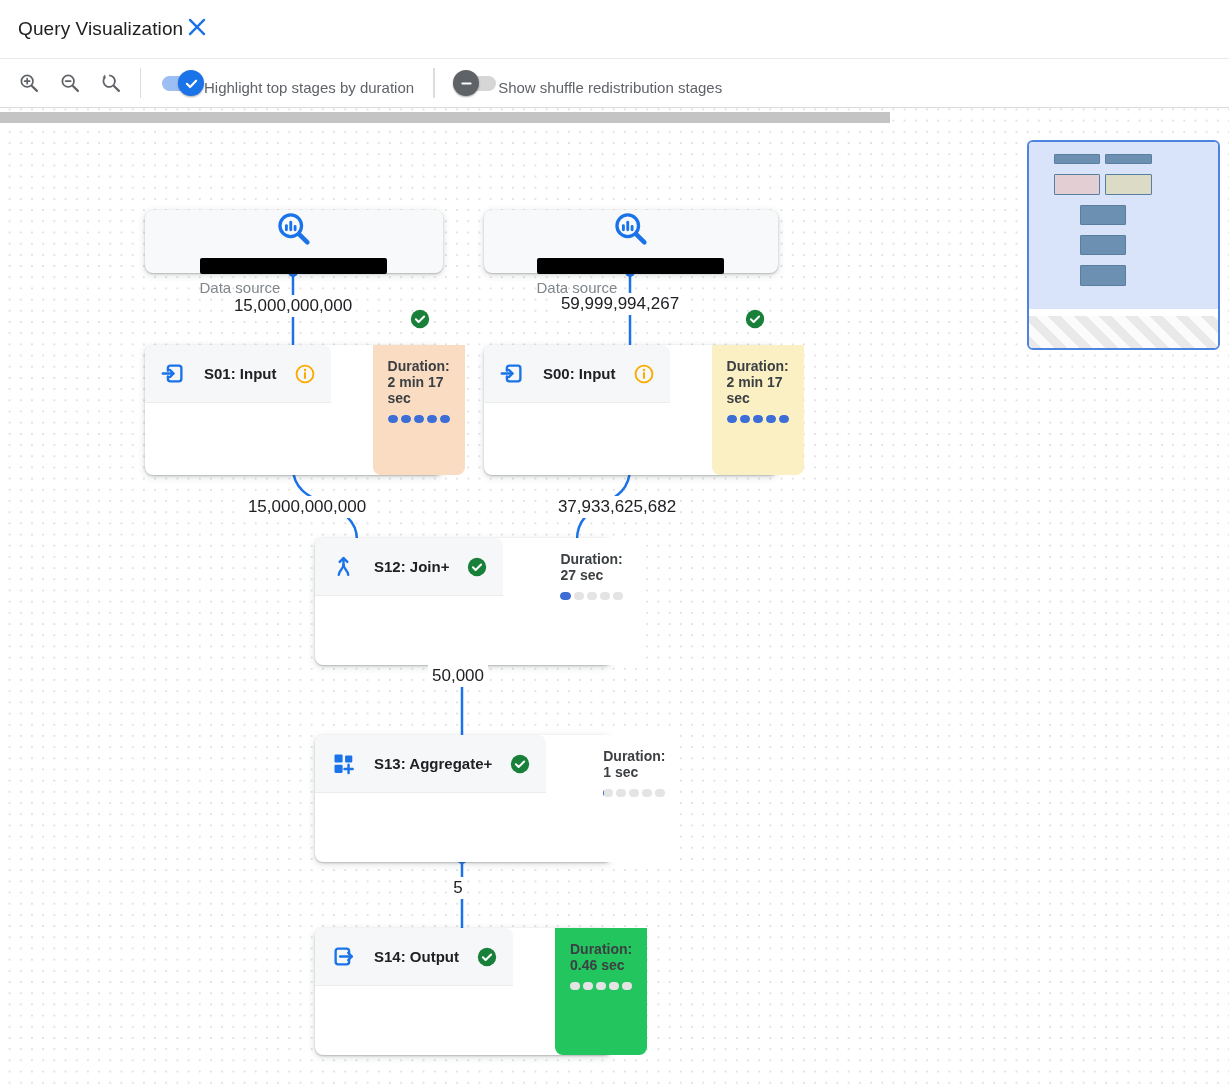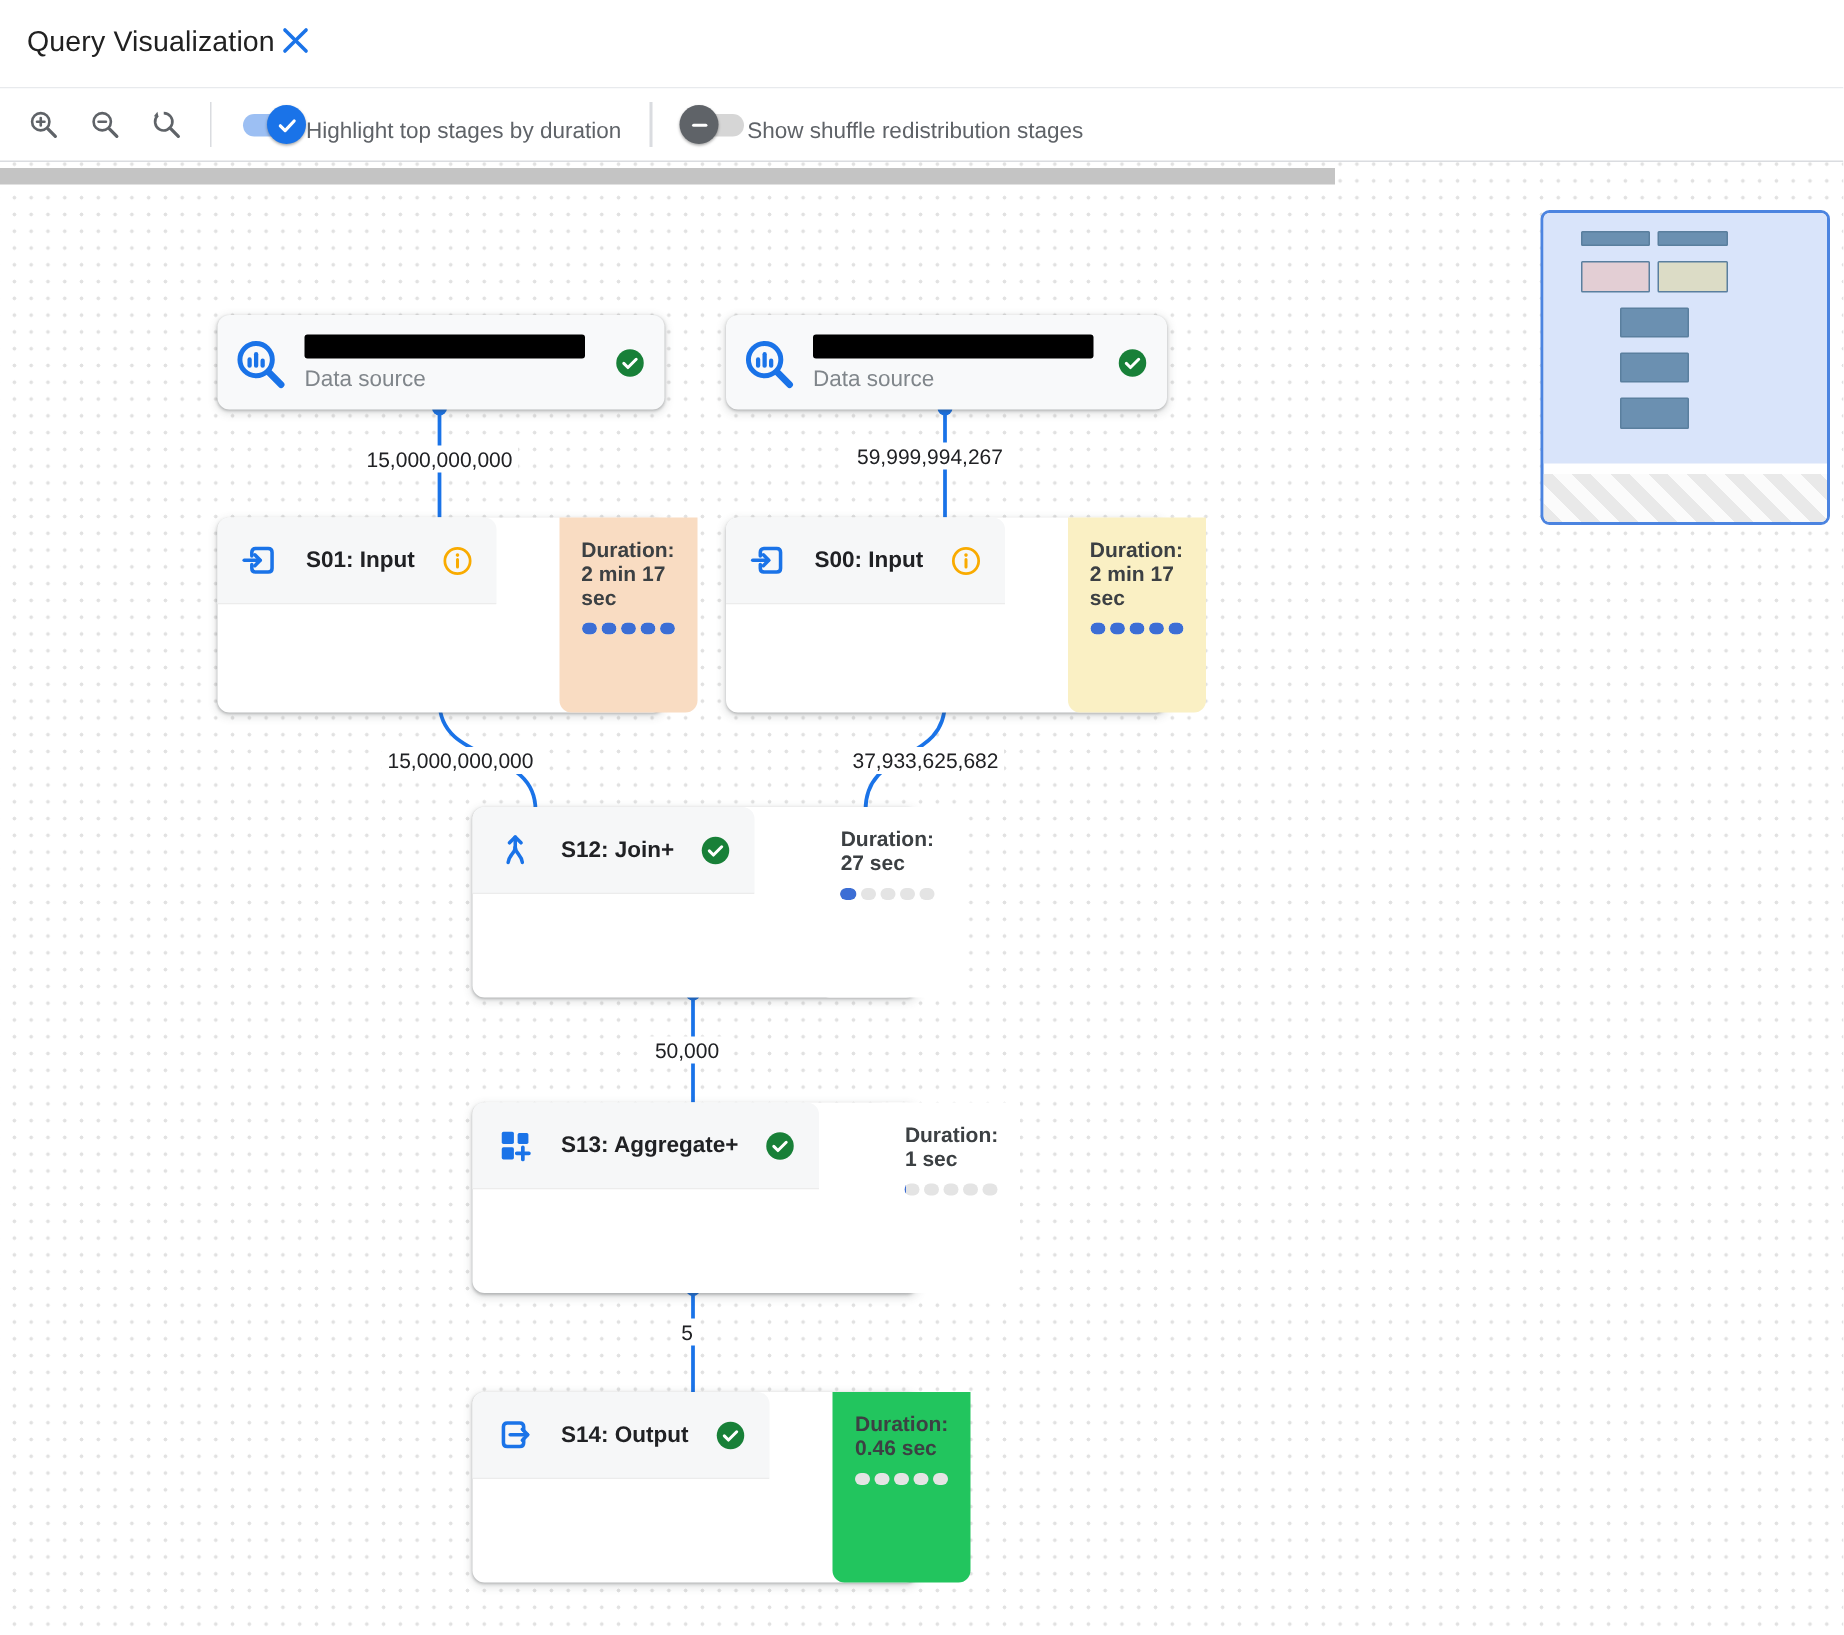--- a/index.html
+++ b/index.html
@@ -41,20 +41,21 @@
     background-image:radial-gradient(circle, #e1e1e1 1.2px, transparent 1.4px);
     background-size:11.2px 11.2px; background-position:4px 7px;
   }
   #edges { position:absolute; left:0; top:0; }
 
   .hscrollbar { position:absolute; left:0; top:4px; height:11px; background:#c4c4c4; }
 
   .node {
     position:absolute; border-radius:8px; background:#fff;
     box-shadow:0 1px 2px rgba(60,64,67,.3), 0 2px 6px 1px rgba(60,64,67,.15);
+    flex-direction:column;
   }
   .node.datasource { background:#f8f9fa; display:flex; align-items:center; padding:0 12px 0 10px; gap:12px; }
   .ds-text { display:flex; flex-direction:column; justify-content:center; }
   .redacted { width:187px; height:16px; background:#000; border-radius:2px; margin-bottom:5px; }
   .ds-label { font-size:15px; color:#80868b; }
   .ds-status { margin-left:auto; display:flex; }
 
   .node.stage { display:flex; flex-direction:row; }
   .node-header {
     height:58px; flex:none; display:flex; align-items:center; gap:17px;
@@ -64,21 +65,21 @@
   .node-title { font-size:15px; font-weight:600; color:#202124; }
   .status { margin-left:auto; display:flex; }
   .node-body { flex:1; border-radius:0 0 8px 8px; padding:13px 15px 0;margin-left:42px; }
   .duration { font-size:14px; font-weight:600; color:#3c4043; margin-bottom:9px; }
   .bar { display:flex; gap:3px; }
   .seg { flex:1; height:8px; background:#e4e4e4; border-radius:4px; overflow:hidden; }
   .seg-fill { display:block; height:100%; background:var(--progress-blue); border-radius:4px; }
 
   .edge-label {
     position:absolute; transform:translate(-50%,-50%); background:#fff;
-    padding:1px 4px; font-size:14px; font-weight:500; color:#202124; white-space:nowrap;
+    padding:1px 4px; font-size:17px; font-weight:500; color:#202124; white-space:nowrap;
   }
 
   .minimap {
     position:absolute; border:2px solid #4c84e0; border-radius:6px;
     background:#fff; overflow:hidden;
   }
   .mm-viewport { position:absolute; left:0; top:0; right:0; background:#d9e4fa; }
   .mm-stripes {
     position:absolute; left:0; right:0; bottom:0;
     background:repeating-linear-gradient(45deg,#e9e9e9 0 9px,#fbfbfb 9px 18px);
@@ -427,17 +428,17 @@
             <span class="seg">
               <span class="seg-fill" style="width:0%"></span>
             </span>
           </div>
       </div>
     </div>
       <div class="edge-label" style="left:293px;top:198px">15,000,000,000</div>
       <div class="edge-label" style="left:620px;top:196px">59,999,994,267</div>
       <div class="edge-label" style="left:307px;top:399px">15,000,000,000</div>
       <div class="edge-label" style="left:617px;top:399px">37,933,625,682</div>
-      <div class="edge-label" style="left:458px;top:592px">50,000</div>
+      <div class="edge-label" style="left:458px;top:568px">50,000</div>
       <div class="edge-label" style="left:458px;top:780px">5</div>
     </div>
 
 </div>
 
 </body></html>

